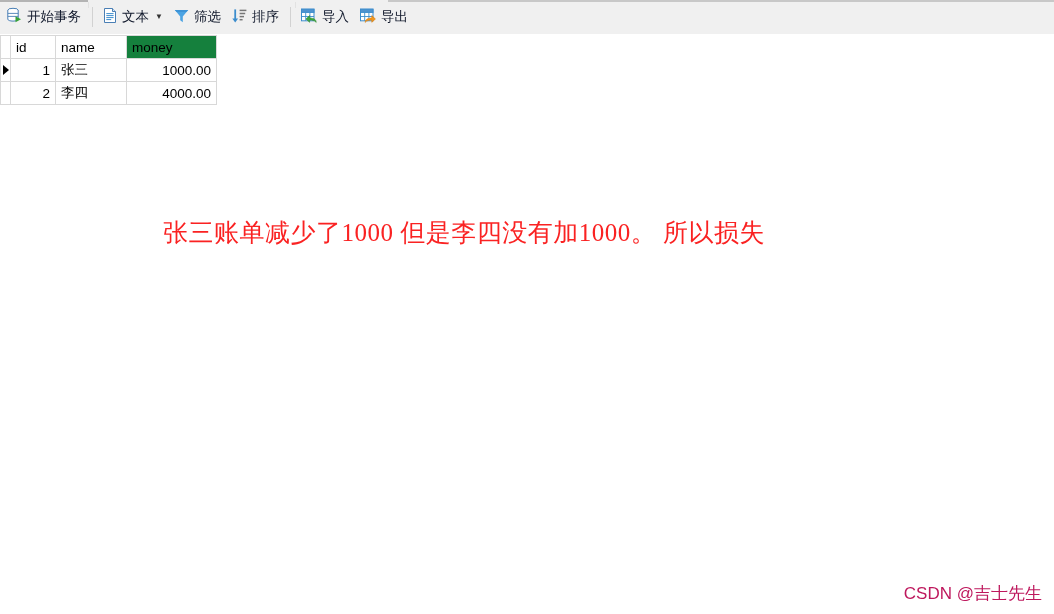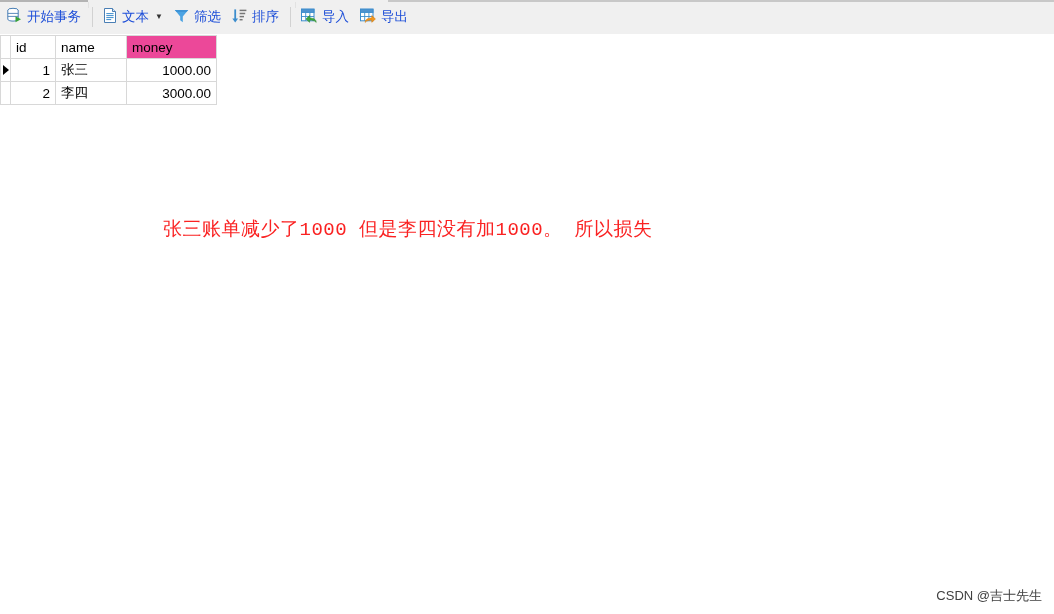--- a/index.html
+++ b/index.html
@@ -59,21 +59,21 @@
     align-items: center;
     height: 26px;
     padding: 0 6px 0 4px;
     gap: 4px;
     cursor: default;
     white-space: nowrap;
     user-select: none;
   }
   .tb-label {
     font-size: 13.5px;
-    color: #1d4ed8;
+    color: #0f172a;
     font-family: "Liberation Sans", "DejaVu Sans", sans-serif;
     line-height: 1;
   }
   .tb-sep {
     width: 1px;
     height: 20px;
     background: #d2d2d2;
     margin: 0 5px;
   }
   .tb-caret {
@@ -104,21 +104,21 @@
     font-weight: normal;
     background: #fff;
   }
   #grid thead th {
     background: #ffffff;
     text-align: left;
     color: #000;
     font-size: 13.5px;
   }
   #grid thead th.selected-col {
-    background: #ec4899;
+    background: #15803d;
     margin-left: 28px;
   }
   .col-gutter { width: 10px; min-width: 10px; padding: 0 !important; background: #fff; }
   thead .col-gutter { background: #fff; }
   .col-id     { width: 45px;  text-align: right; }
   .col-name   { width: 71px;  text-align: left; }
   .col-money  { width: 90px;  text-align: right; }
   td.col-id    { text-align: right; padding-right: 6px; }
   td.col-name  { text-align: left;  padding-left: 4px; margin-top: 8px; }
   td.col-money { text-align: right; padding-right: 6px; margin-top: 24px; }
@@ -132,35 +132,35 @@
     border-bottom: 5px solid transparent;
     border-left: 6px solid #000;
     margin: 0 auto;
   }
 
   
   #annotation {
     position: absolute;
     left: 163px;
     top: 216px;
-    font-family: Liberation Mono, monospace;
-    font-size: 19px;
+    font-family: Liberation Serif, serif;
+    font-size: 25px;
     color: #fa2222;
     white-space: nowrap;
     letter-spacing: 0.5px;
   }
 
   
   #watermark {
     position: absolute;
     right: 12px;
     bottom: 9px;
     font-family: "Liberation Sans", "DejaVu Sans", sans-serif;
-    font-size: 13px;
-    color: #404040;
+    font-size: 17px;
+    color: #be185d;
     white-space: nowrap;
   }
 </style>
 </head>
 <body>
 
 <div id="toolbar">
   <div id="toolbar-top-left"></div>
   <div id="toolbar-top-right"></div>
   <div id="toolbar-notch-1"></div>
@@ -266,20 +266,20 @@
         <div class="row-marker"></div>
       </td>
       <td class="col-id">1</td>
       <td class="col-name">张三</td>
       <td class="col-money">1000.00</td>
     </tr>
     <tr>
       <td class="col-gutter"></td>
       <td class="col-id">2</td>
       <td class="col-name">李四</td>
-      <td class="col-money">3000.00</td>
+      <td class="col-money">4000.00</td>
     </tr>
   </tbody>
 </table>
 
 <div id="annotation">张三账单减少了1000 但是李四没有加1000。 所以损失</div>
 
 <div id="watermark">CSDN @吉士先生</div>
 
 </body></html>

